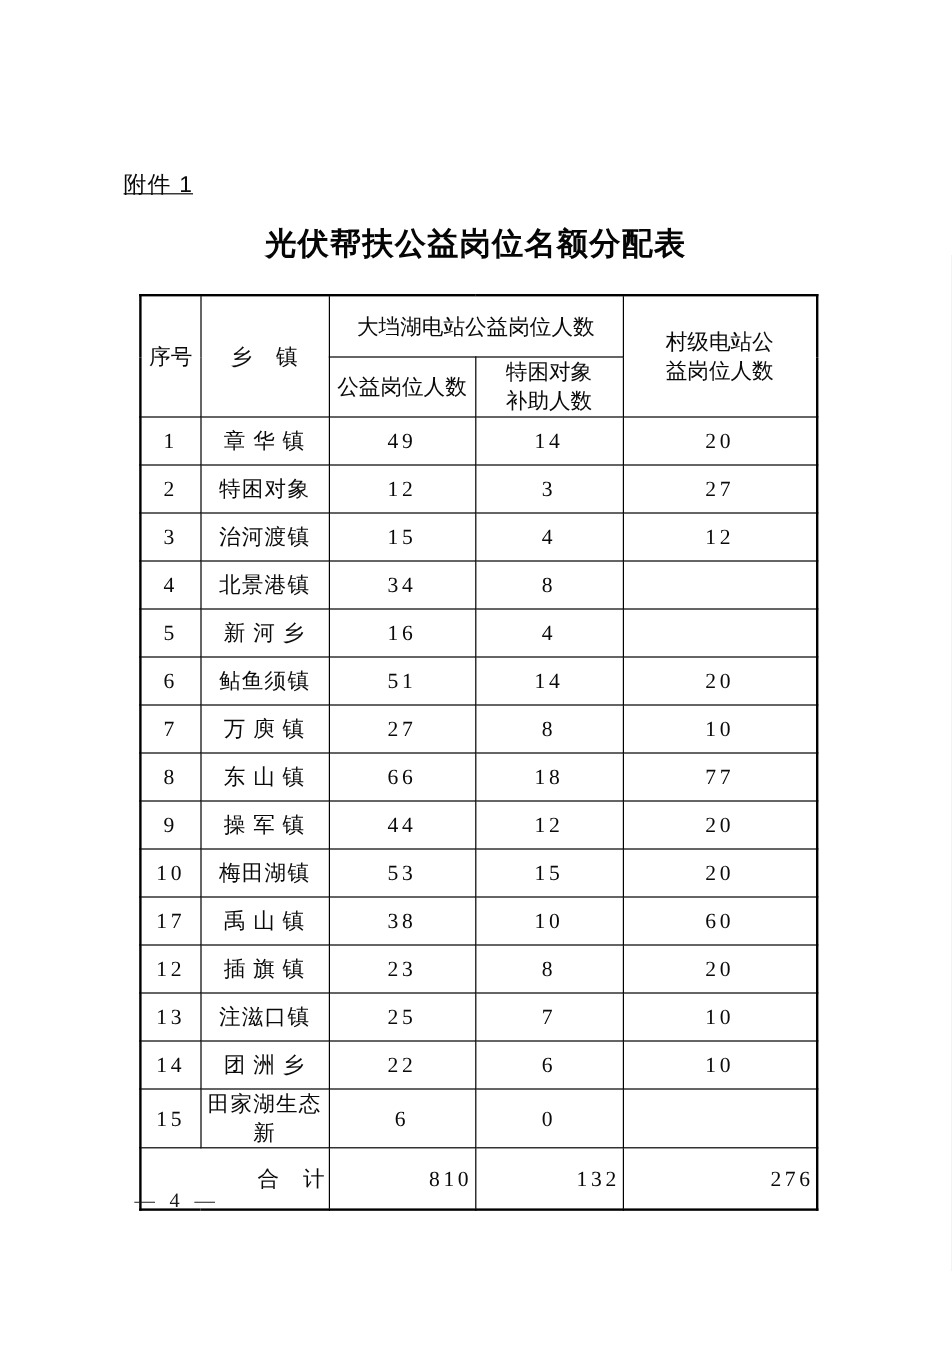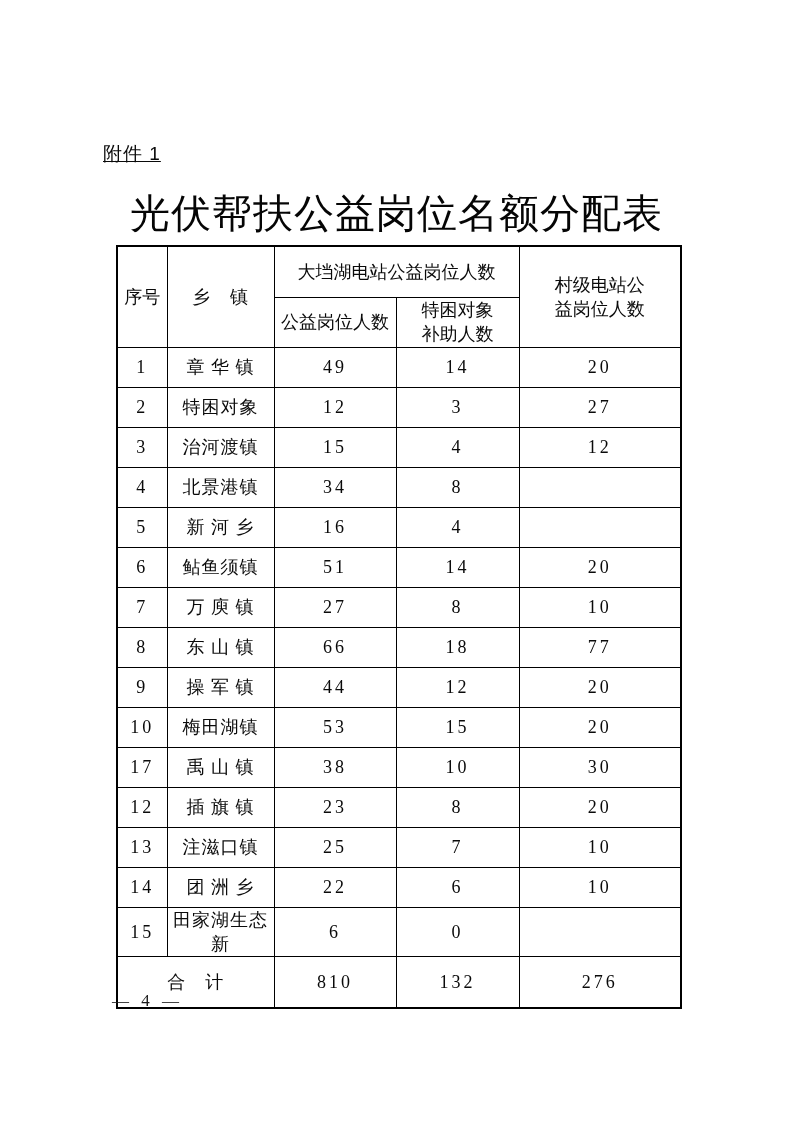--- a/index.html
+++ b/index.html
@@ -27,22 +27,22 @@
     color: #0a0a0a;
     text-decoration: underline;
   }
   .doc-title {
     position: absolute;
     left: 0;
     top: 186px;
     width: 100%;
     margin: 0;
     text-align: center;
-    font-size: 40px;
-    font-weight: normal;
+    font-size: 26px;
+    font-weight: bold;
     letter-spacing: 1px;
     color: #050505;
     font-family: "Liberation Serif", "DejaVu Serif", serif;
   }
   table.alloc {
     position: absolute;
     left: 116px;
     top: 245px;
     width: 564px;
     border-collapse: collapse;
@@ -60,21 +60,21 @@
     line-height: 1.35;
   }
   .col-serial   { width: 50px;  }
   .col-township { width: 107px; }
   .col-welfare  { width: 122px; }
   .col-subsidy  { width: 123px; }
   .col-village  { width: 162px; }
   tr.hdr-top th { height: 50px; }
   tr.hdr-sub th { height: 42px; }
   tbody tr.data-row td { height: 39px; }
-  tbody tr.total-row td { height: 50px; }
+  tbody tr.total-row td { height: 50px; text-align: right; }
   .wrap { white-space: pre-line; }
   td.num { letter-spacing: 3px; }
   td.township, th.township { letter-spacing: 1px; }
   .page-footer {
     position: absolute;
     left: 112px;
     top: 991px;
     font-size: 17px;
     letter-spacing: 4px;
     color: #1a1a1a;
@@ -180,21 +180,21 @@
         <td class="township">梅田湖镇</td>
         <td class="num">53</td>
         <td class="num">15</td>
         <td class="num">20</td>
       </tr>
       <tr class="data-row">
         <td class="num">17</td>
         <td class="township">禹 山 镇</td>
         <td class="num">38</td>
         <td class="num">10</td>
-        <td class="num">30</td>
+        <td class="num">60</td>
       </tr>
       <tr class="data-row">
         <td class="num">12</td>
         <td class="township">插 旗 镇</td>
         <td class="num">23</td>
         <td class="num">8</td>
         <td class="num">20</td>
       </tr>
       <tr class="data-row">
         <td class="num">13</td>

